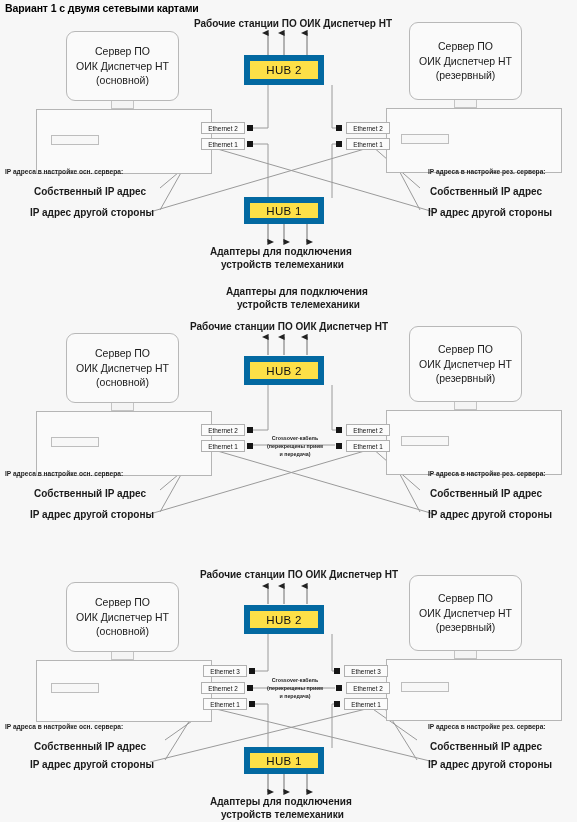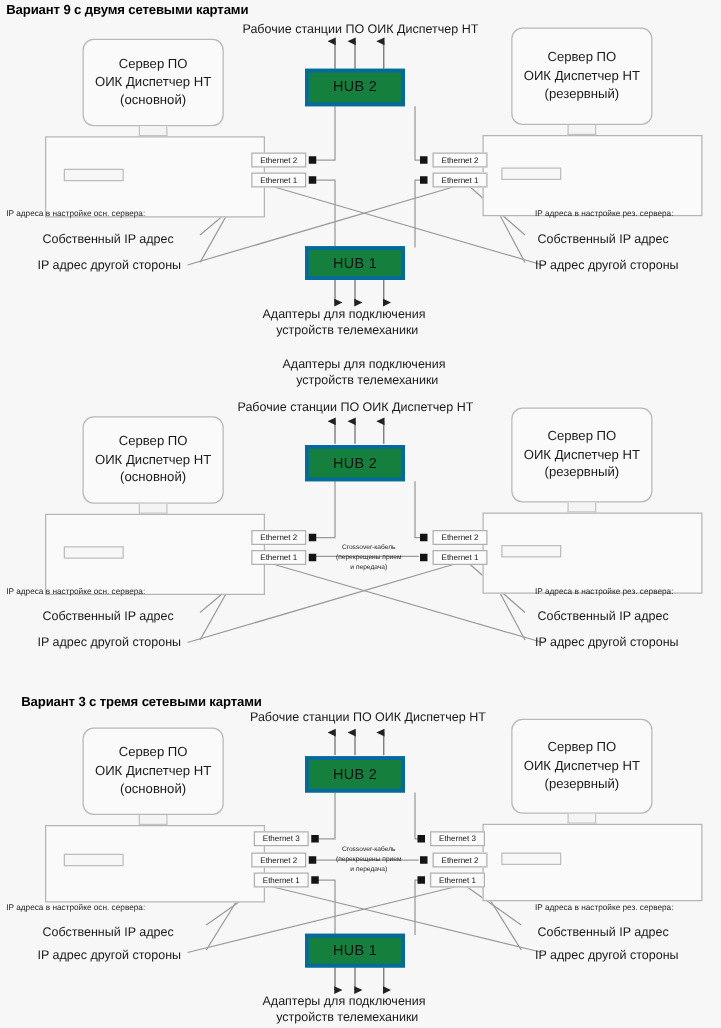--- a/index.html
+++ b/index.html
@@ -36,37 +36,37 @@
   
   .eth{
     position:absolute;border:1px solid #b0b0b0;background:#fbfbfb;box-sizing:border-box;
     font-size:6.4px;line-height:11px;color:#111;text-align:center;white-space:nowrap;
     height:12px;width:44px;
   }
   .plug{position:absolute;width:6px;height:6px;background:#141414;}
 
   
   .hub{
-    position:absolute;border:3px solid #0369a1;background:#15803d;box-sizing:border-box;
+    position:absolute;border:6px solid #0369a1;background:#fde047;box-sizing:border-box;
     display:flex;align-items:center;justify-content:center;
     font-size:11.5px;color:#111;letter-spacing:.3px;
   }
 
   
-  .lbl{position:absolute;white-space:nowrap;color:#1a1a1a;}
+  .lbl{position:absolute;white-space:nowrap;color:#1a1a1a;font-weight:bold;}
   .lbl-big{font-size:10px;line-height:13.5px;}
   .lbl-sm{font-size:6.6px;line-height:9px;color:#1d1d1d;}
   .lbl-xs{font-size:5.3px;line-height:7px;color:#1d1d1d;text-align:center;}
 </style>
 </head>
 <body>
 
 <div class="variant v1">
 
-  <div class="vtitle" style="left:5px;top:2px;">Вариант 9 с двумя сетевыми картами</div>
+  <div class="vtitle" style="left:5px;top:2px;">Вариант 1 с двумя сетевыми картами</div>
 
   <svg class="layer" width="577" height="280">
     <defs>
       <marker id="arrUp1" markerWidth="7" markerHeight="7" refX="3.5" refY="6" orient="auto">
         <path d="M3.5,0 L6.6,6.6 L0.4,6.6 Z" fill="#222"></path>
       </marker>
       <marker id="arrDn1" markerWidth="7" markerHeight="7" refX="3.5" refY="6" orient="auto">
         <path d="M3.5,0 L6.6,6.6 L0.4,6.6 Z" fill="#222"></path>
       </marker>
     </defs>
@@ -217,21 +217,20 @@
   <div class="lbl lbl-big" style="left:34px;top:207px;">Собственный IP адрес</div>
   <div class="lbl lbl-big" style="left:30px;top:228px;">IP адрес другой стороны</div>
 
   <div class="lbl lbl-sm" style="left:428px;top:189px;">IP адреса в настройке рез. сервера:</div>
   <div class="lbl lbl-big" style="left:430px;top:207px;">Собственный IP адрес</div>
   <div class="lbl lbl-big" style="left:428px;top:228px;">IP адрес другой стороны</div>
 </div>
 
 <div class="variant v3">
 
-  <div class="vtitle" style="left:17px;top:4px;">Вариант 3 с тремя сетевыми картами</div>
 
   <svg class="layer" width="577" height="270">
     <defs>
       <marker id="arrUp3" markerWidth="7" markerHeight="7" refX="3.5" refY="6" orient="auto">
         <path d="M3.5,0 L6.6,6.6 L0.4,6.6 Z" fill="#222"></path>
       </marker>
       <marker id="arrDn3" markerWidth="7" markerHeight="7" refX="3.5" refY="6" orient="auto">
         <path d="M3.5,0 L6.6,6.6 L0.4,6.6 Z" fill="#222"></path>
       </marker>
     </defs>

